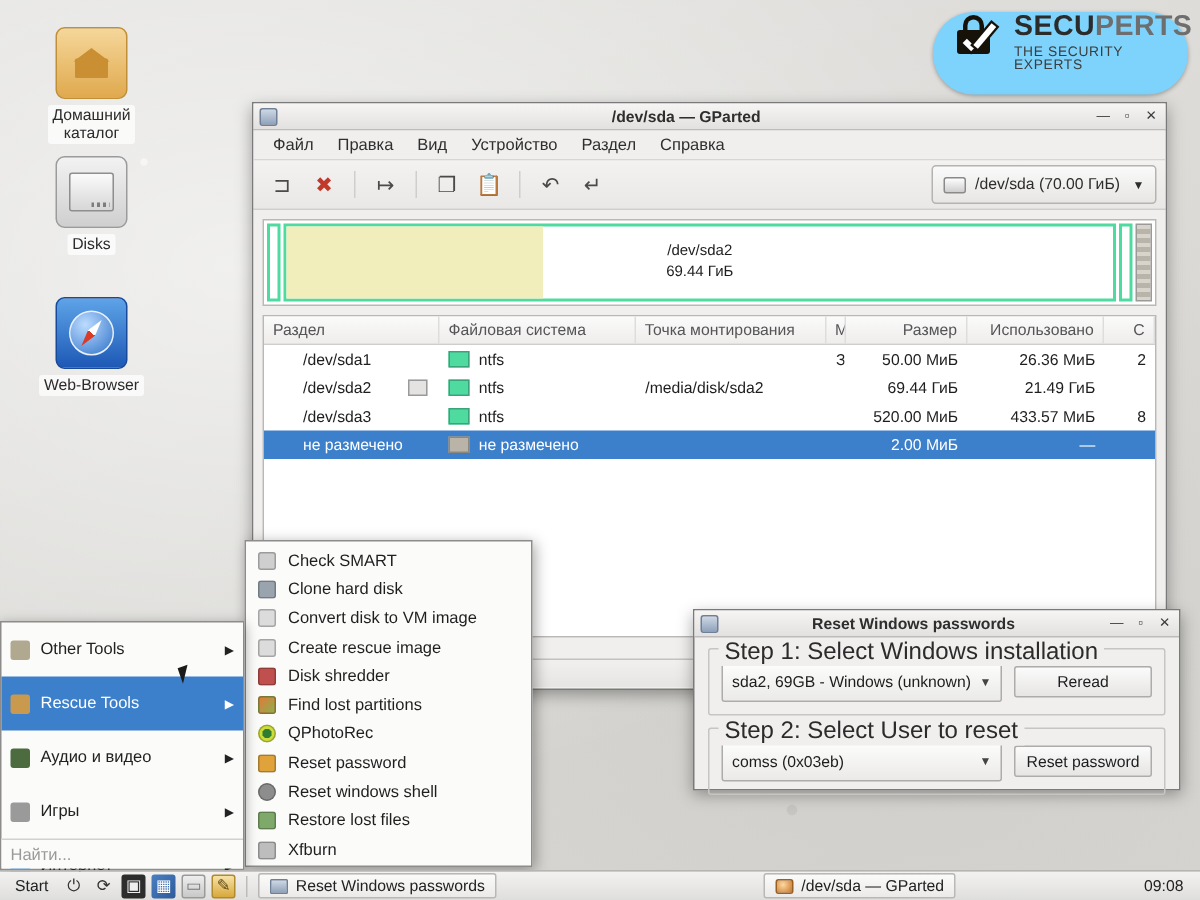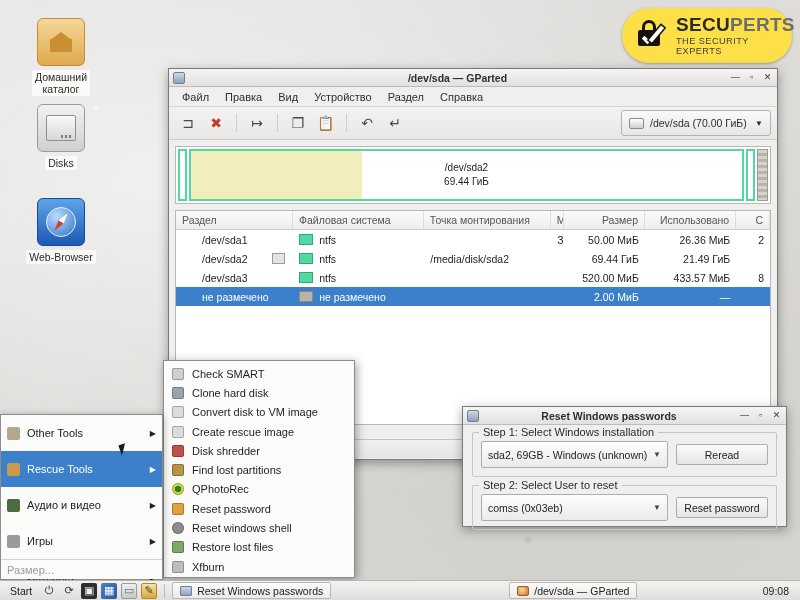--- a/index.html
+++ b/index.html
@@ -80,22 +80,22 @@
   .ic-web .compass:before{
     content:"";position:absolute;left:50%;top:50%;margin:-11px 0 0 -3px;
     width:6px;height:22px;transform:rotate(38deg);
     background:linear-gradient(180deg,#ffffff 0 50%,#d93b2b 50% 100%);
     clip-path:polygon(50% 0,100% 50%,50% 100%,0 50%);
   }
 
   
   .logo{
     position:absolute; right:8px; top:8px; width:170px; height:55px;
-    background:#fde047; border-radius:27px;
-    display:flex; align-items:center; gap:6px; padding:0 12px;
+    background:#7dd3fc; border-radius:27px;
+    display:flex; gap:6px; padding:0 12px;
     box-shadow:0 1px 3px rgba(0,0,0,.3);
   }
   .logo .badge{
     width:36px;height:36px;flex:0 0 36px;position:relative;
   }
   .logo .badge .lock{
     position:absolute;left:4px;top:2px;width:22px;height:26px;
   }
   .logo .badge .lock .shack{
     position:absolute;left:4px;top:0;width:14px;height:12px;
@@ -221,21 +221,21 @@
 
   
   #rwp{ left:462px; top:406px; width:325px; height:121px; }
   .rwp-body{ padding:7px 9px; }
   .fset{
     border:1px solid #c6c5c3; border-radius:2px; padding:8px 8px 8px;
     position:relative; margin-bottom:8px;
   }
   .fset > .lg{
     position:absolute; top:-7px; left:6px; background:#f0efee; padding:0 4px;
-    font-size:11px; color:#2b2b2b;
+    font-size:16px; color:#2b2b2b;
   }
   .fsrow{ display:flex; gap:8px; align-items:center; }
   .combo{
     flex:1; height:27px; background:linear-gradient(180deg,#fdfdfd,#ebeae8);
     border:1px solid #adacaa; border-radius:2px;
     display:flex; align-items:center; padding:0 6px; font-size:10.5px; color:#1d1d1d;
   }
   .combo .arrow{ margin-left:auto; font-size:8px; color:#444; }
   .btn{
     height:21px; padding:0 12px; background:linear-gradient(180deg,#fbfbfb,#e6e5e3);
@@ -584,21 +584,21 @@
   <div class="sm-item">
     <span class="ico" style="background:#3f6ea8"></span>
     <span>Офис</span>
     <span class="car">▶</span>
   </div>
   <div class="sm-item">
     <span class="ico" style="background:#b07c3a"></span>
     <span>Стандартные</span>
     <span class="car">▶</span>
   </div>
-  <div class="sm-search">Размер...</div>
+  <div class="sm-search">Найти...</div>
 </div>
 
 <div class="cursor"></div>
 
 <div id="taskbar">
   <div class="tb-start">Start</div>
   <div class="tb-ic">⏻</div>
   <div class="tb-ic">⟳</div>
   <div class="tb-ic" style="background:#2d2d2d;color:#eee;border-radius:2px;">▣</div>
   <div class="tb-ic" style="background:linear-gradient(135deg,#4a7fc1,#2d5a9a);color:#fff;border-radius:2px;">▦</div>

